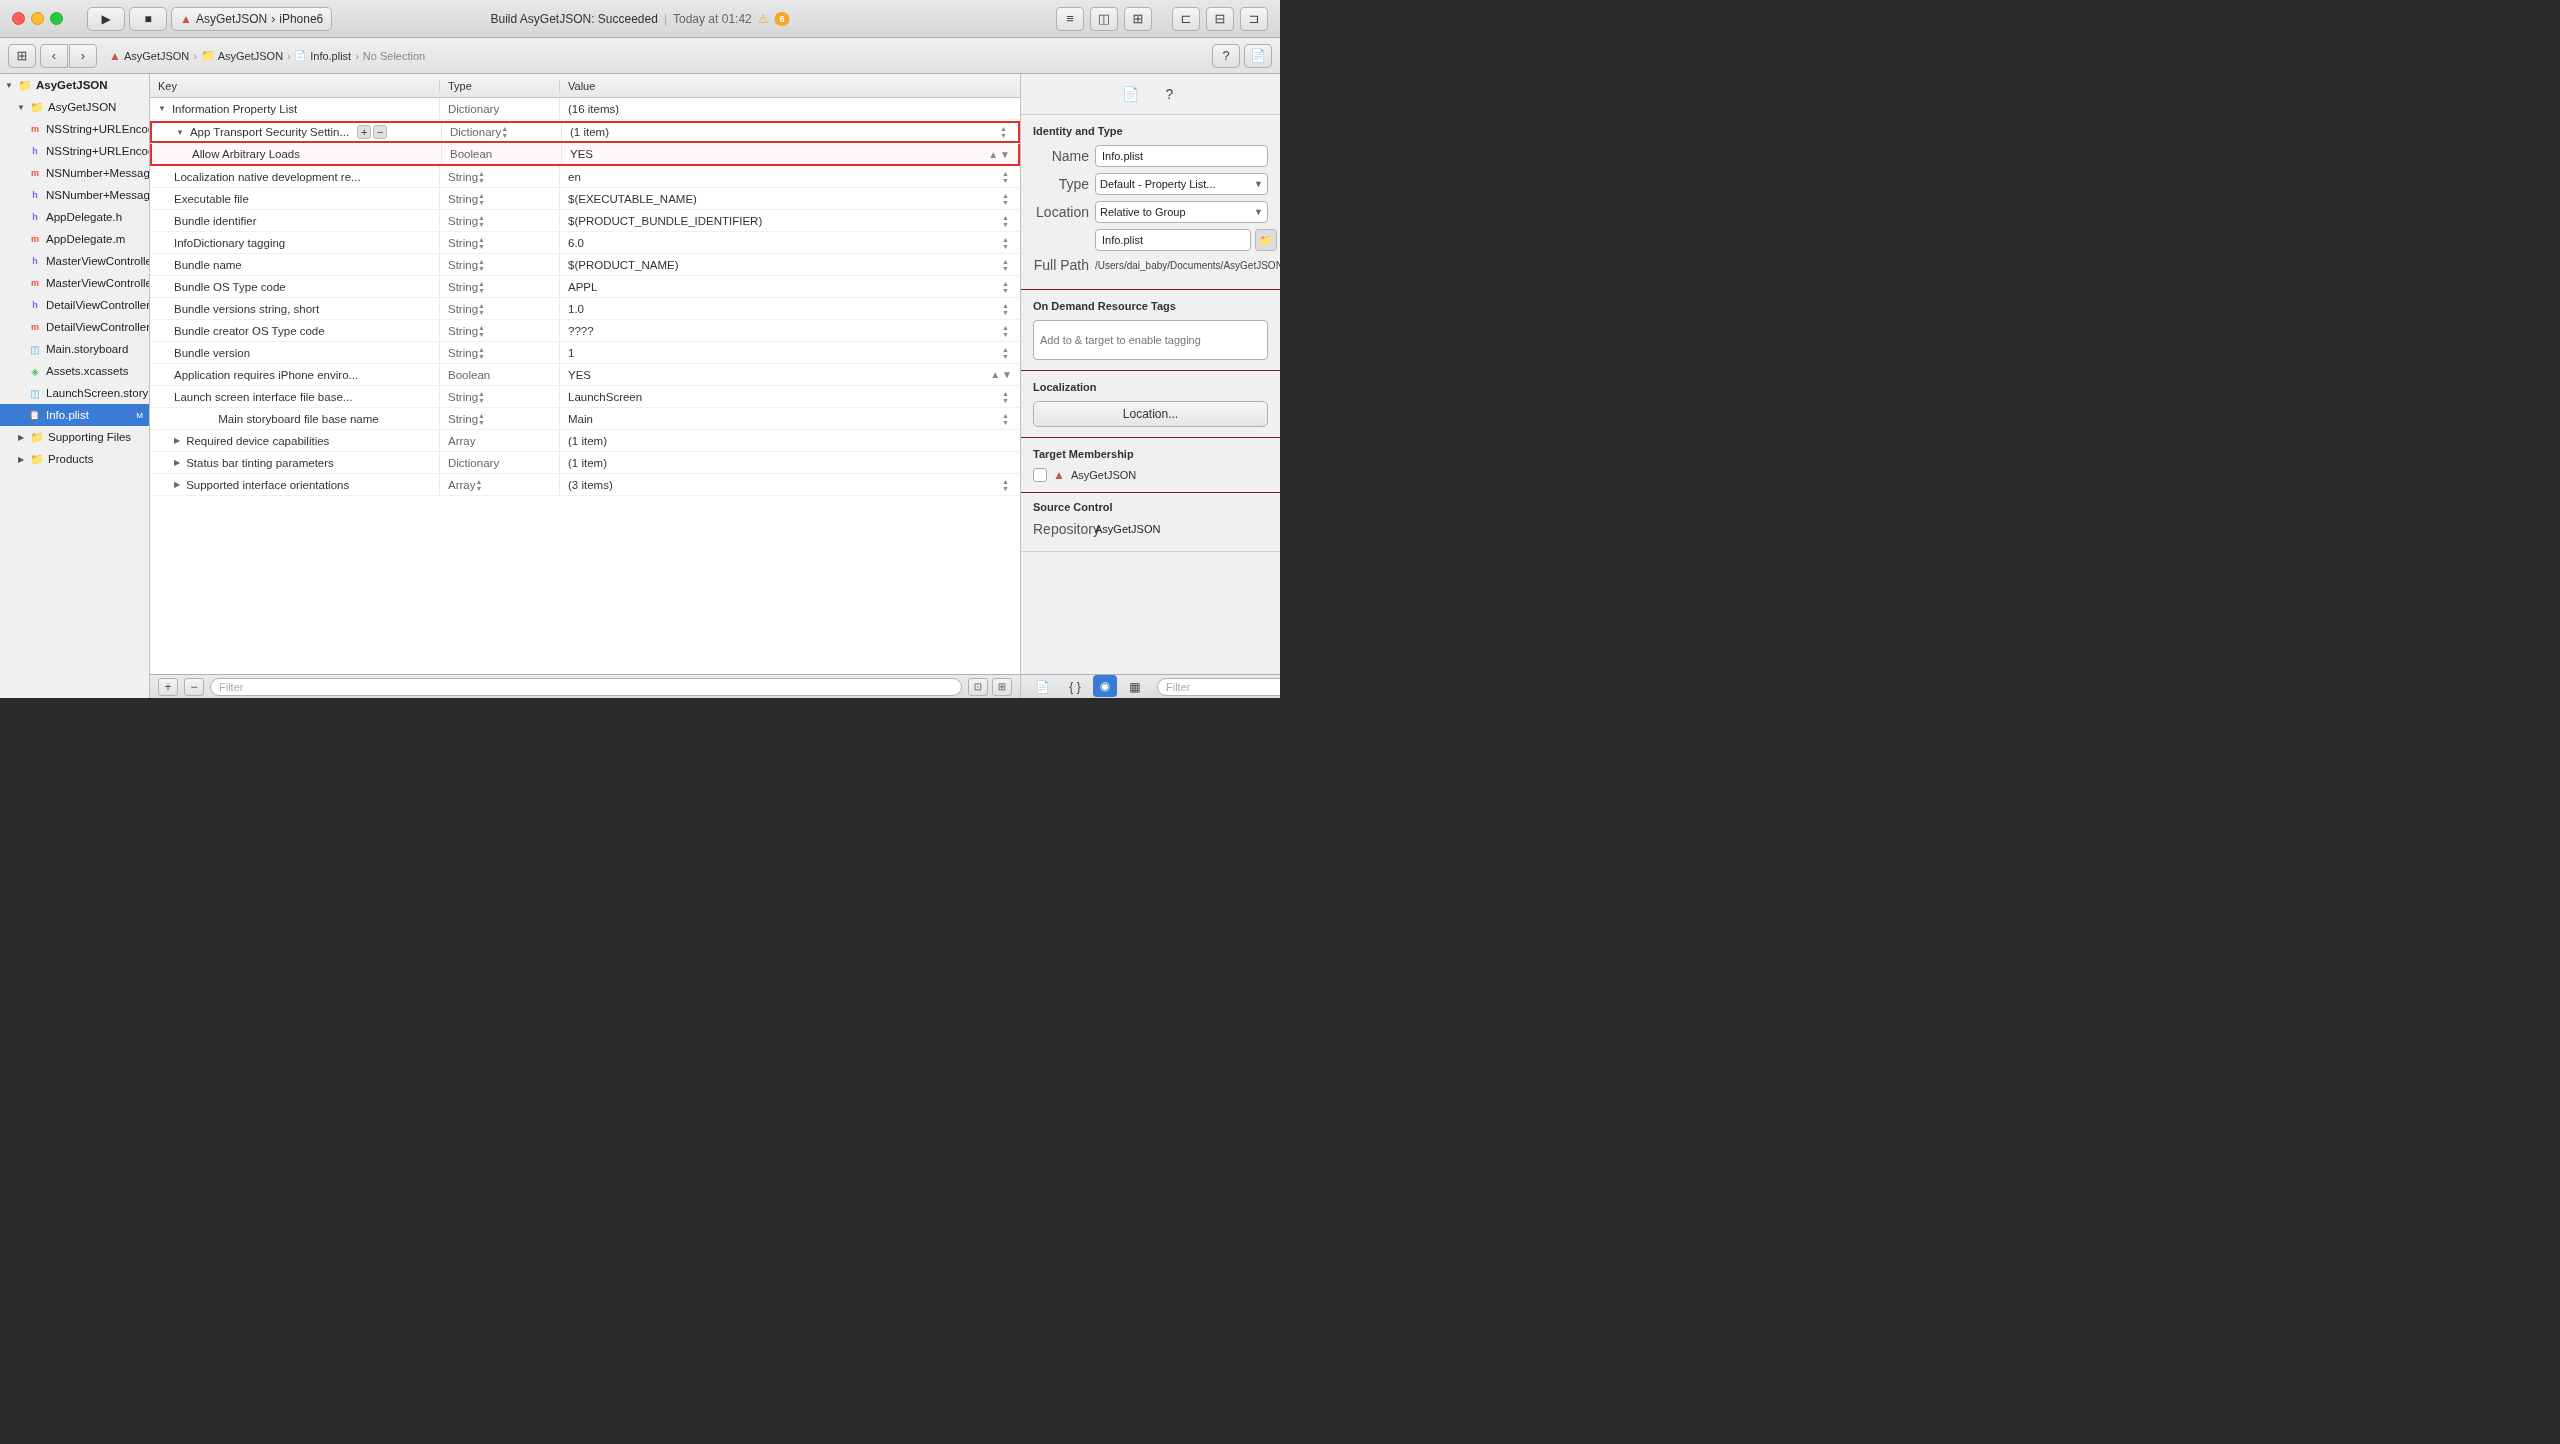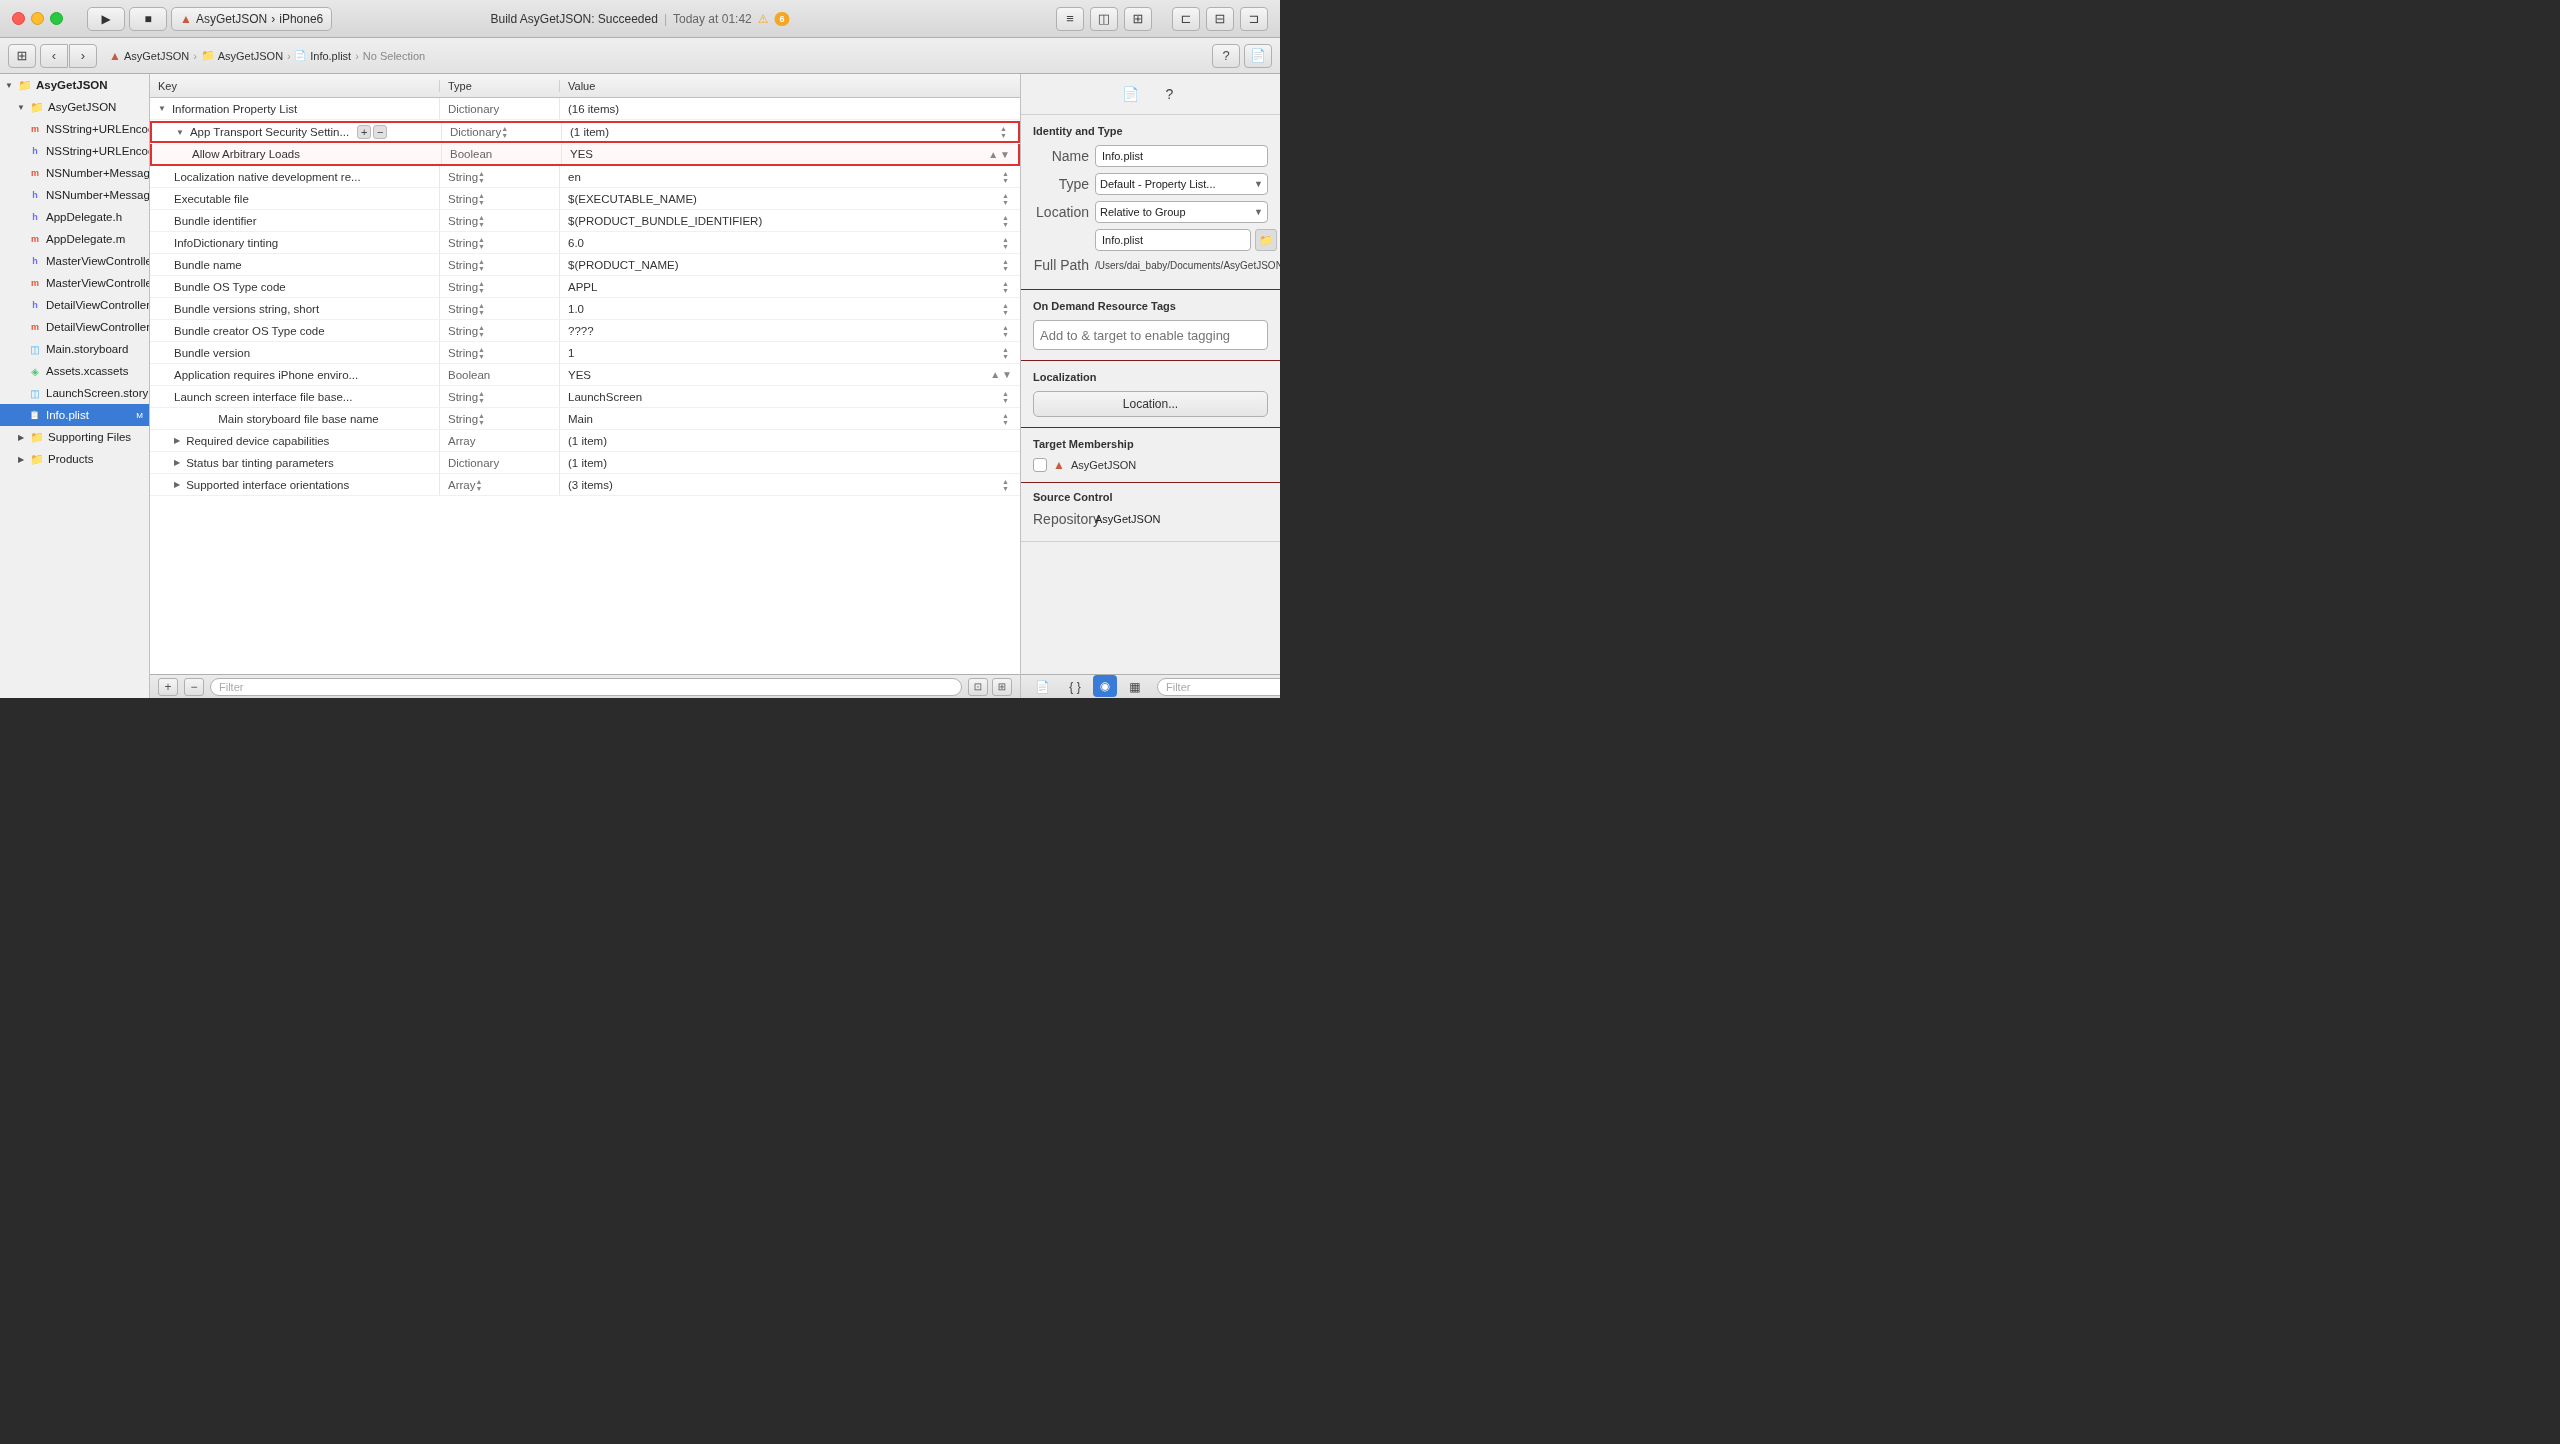--- a/index.html
+++ b/index.html
@@ -865,21 +865,21 @@
           <span>$(PRODUCT_BUNDLE_IDENTIFIER)</span>
           <div class="stepper">
             <span class="stepper-up">▲</span>
             <span class="stepper-down">▼</span>
           </div>
         </div>
       </div>
 
       <div class="plist-row row-indent1">
         <div class="plist-cell-key" style="padding-left:24px;">
-          <span>InfoDictionary tinting</span>
+          <span>InfoDictionary tagging</span>
         </div>
         <div class="plist-cell-type">
           <span>String</span>
           <div class="stepper">
             <span class="stepper-up">▲</span>
             <span class="stepper-down">▼</span>
           </div>
         </div>
         <div class="plist-cell-value">
           <span>6.0</span>
@@ -1143,21 +1143,21 @@
       <div class="right-field" style="align-items: flex-start;">
         <span class="right-field-label">Full Path</span>
         <div>
           <div class="right-fullpath">/Users/dai_baby/Documents/AsyGetJSON/AsyGetJSON/Info.plist</div>
         </div>
       </div>
     </div>
 
     <div class="right-section">
       <div class="right-section-title">On Demand Resource Tags</div>
-      <input class="right-tags-input" placeholder="Add to &amp; target to enable tagging" style="width: 100%; height: 30px; font-size: 13px; border: 1px solid rgb(176, 176, 176); border-radius: 4px; background: white; padding: 0px 6px; color: rgb(170, 170, 170);">
+      <input class="right-tags-input" placeholder="Add to &amp; target to enable tagging" style="width: 100%; height: 40px; font-size: 11px; border: 1px solid rgb(176, 176, 176); border-radius: 4px; background: white; padding: 0px 6px; color: rgb(170, 170, 170);">
     </div>
 
     <div class="right-section">
       <div class="right-section-title">Localization</div>
       <div class="localize-btn">Location...</div>
     </div>
 
     <div class="right-section">
       <div class="right-section-title">Target Membership</div>
       <div class="checkbox-row">

